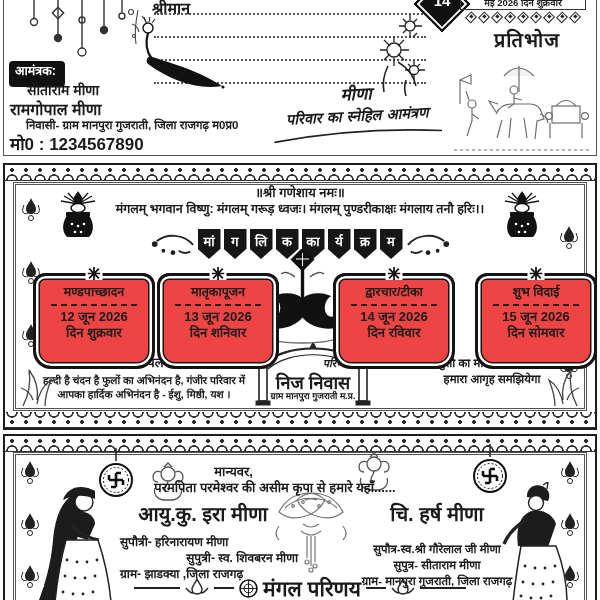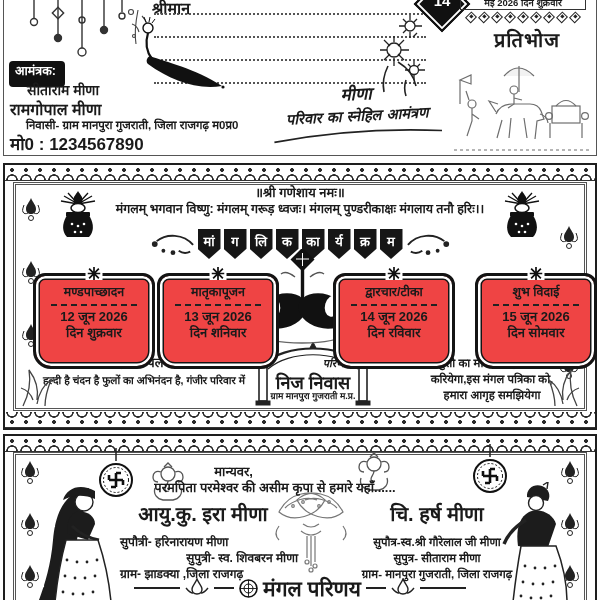--- a/index.html
+++ b/index.html
@@ -305,40 +305,40 @@
           </svg></span>
       <div class="nm">शुभ विदाई</div>
       <div class="wavy"></div>
       <div class="dt">15 जून 2026</div>
       <div class="dy">दिन सोमवार</div>
     </div>
 
     <div class="abs ctr" style="left:14px;top:188px;width:250px;">
       <div class="blk nowrap" style="font-size:13px;">बिहारती पलके -</div>
       <div class="blk nowrap" style="font-size:10.5px;margin-top:2px;">हल्दी है चंदन है फुलों का अभिनंदन है, गंजीर परिवार में</div>
+      <div class="blk nowrap" style="font-size:10.5px;">आपका हार्दिक अभिनंदन है - ईशु, मिष्ठी, यश ।</div>
     </div>
 
     <div class="abs" style="left:248px;top:176px;width:120px;height:66px;">
       <svg class="abs" style="left:0;top:0;" width="120" height="66" viewBox="0 0 120 66" fill="none" stroke="#222">
         <path d="M9 24C32 2 88 2 111 24" stroke-width="2.2"></path>
         <path d="M15 28C36 9 84 9 105 28" stroke-width="1.2"></path>
         <rect x="6" y="26" width="8" height="34" stroke-width="1.6"></rect>
           <rect x="106" y="26" width="8" height="34" stroke-width="1.6"></rect>
         <rect x="3" y="60" width="14" height="4" fill="#222"></rect>
           <rect x="103" y="60" width="14" height="4" fill="#222"></rect>
         <path d="M57 7l3-6 3 6z" fill="#222"></path>
       </svg>
       <div class="abs ctr script nowrap" style="left:0;right:0;top:14px;font-size:11px;font-weight:700;text-align:right;">परिणय स्थल</div>
       <div class="abs ctr blk nowrap" style="left:0;right:0;top:29px;font-size:18px;">निज निवास</div>
       <div class="abs ctr blk nowrap" style="left:0;right:0;top:48px;font-size:9px;">ग्राम मानपुरा गुजराती म.प्र.</div>
     </div>
 
     <div class="abs ctr" style="left:396px;top:190px;width:182px;">
       <div class="blk nowrap" style="font-size:11.5px;line-height:16px;">खुशी का मौका है, इंतजार न</div>
-      <div class="blk nowrap" style="font-size:11.5px;line-height:16px;">करियेगा,इस मंगल पत्रिका को,</div>
       <div class="blk nowrap" style="font-size:11.5px;line-height:16px;">हमारा आगृह समझियेगा</div>
     </div>
 
     <svg class="abs" style="left:14px;bottom:20px;" width="34" height="42" viewBox="0 0 34 42" fill="none" stroke="#444" stroke-width="1.3">
       <path d="M4 40C10 28 12 16 10 4c6 8 10 18 8 30M18 38c2-12 8-20 14-24-4 10-6 20-6 26M2 22c6 2 10 6 12 12"></path>
     </svg>
     <svg class="abs" style="right:14px;bottom:20px;transform:scaleX(-1);" width="34" height="42" viewBox="0 0 34 42" fill="none" stroke="#444" stroke-width="1.3">
       <path d="M4 40C10 28 12 16 10 4c6 8 10 18 8 30M18 38c2-12 8-20 14-24-4 10-6 20-6 26M2 22c6 2 10 6 12 12"></path>
     </svg>
   </div>
@@ -482,21 +482,21 @@
 
     <div class="abs ctr" style="left:103px;top:64px;width:190px;">
       <div class="nowrap" style="font-size:20px;font-weight:800;">आयु.कु. इरा मीणा</div>
       <div class="blk nowrap" style="font-size:12px;margin-top:7px;line-height:16px;text-align:left;padding-left:12px;">सुपौत्री- हरिनारायण मीणा</div>
       <div class="blk nowrap" style="font-size:12px;line-height:16px;text-align:right;padding-left:12px;">सुपुत्री- स्व. शिवबरन मीणा</div>
       <div class="blk nowrap" style="font-size:12px;line-height:16px;text-align:left;padding-left:12px;">ग्राम- झाडक्या ,जिला राजगढ़</div>
     </div>
 
     <div class="abs ctr" style="left:342px;top:64px;width:180px;">
       <div class="nowrap" style="font-size:20px;font-weight:800;">चि. हर्ष मीणा</div>
-      <div class="blk nowrap" style="font-size:11.5px;margin-top:7px;line-height:16px;">सुपौत्र-स्व.श्री गौरेलाल जी मीणा</div>
+      <div class="blk nowrap" style="font-size:11.5px;margin-top:14px;line-height:16px;">सुपौत्र-स्व.श्री गौरेलाल जी मीणा</div>
       <div class="blk nowrap" style="font-size:11.5px;line-height:16px;">सुपुत्र- सीताराम मीणा</div>
       <div class="blk nowrap" style="font-size:11.5px;line-height:16px;">ग्राम- मानपुरा गुजराती, जिला राजगढ़</div>
     </div>
 
     <div class="footer-row">
       <span class="hline" style="width:46px;"></span>
       <svg width="24" height="20" viewBox="0 0 24 20">
           <path d="M12 1C10 6 7 8 7 11c0 3 2 5 5 5s5-2 5-5c0-3-3-5-5-10z" fill="none" stroke="#222" stroke-width="1.4"></path>
           <path d="M1 10q4 5 7 5M23 10q-4 5-7 5" stroke="#222" fill="none" stroke-width="1.4"></path>
         </svg>

